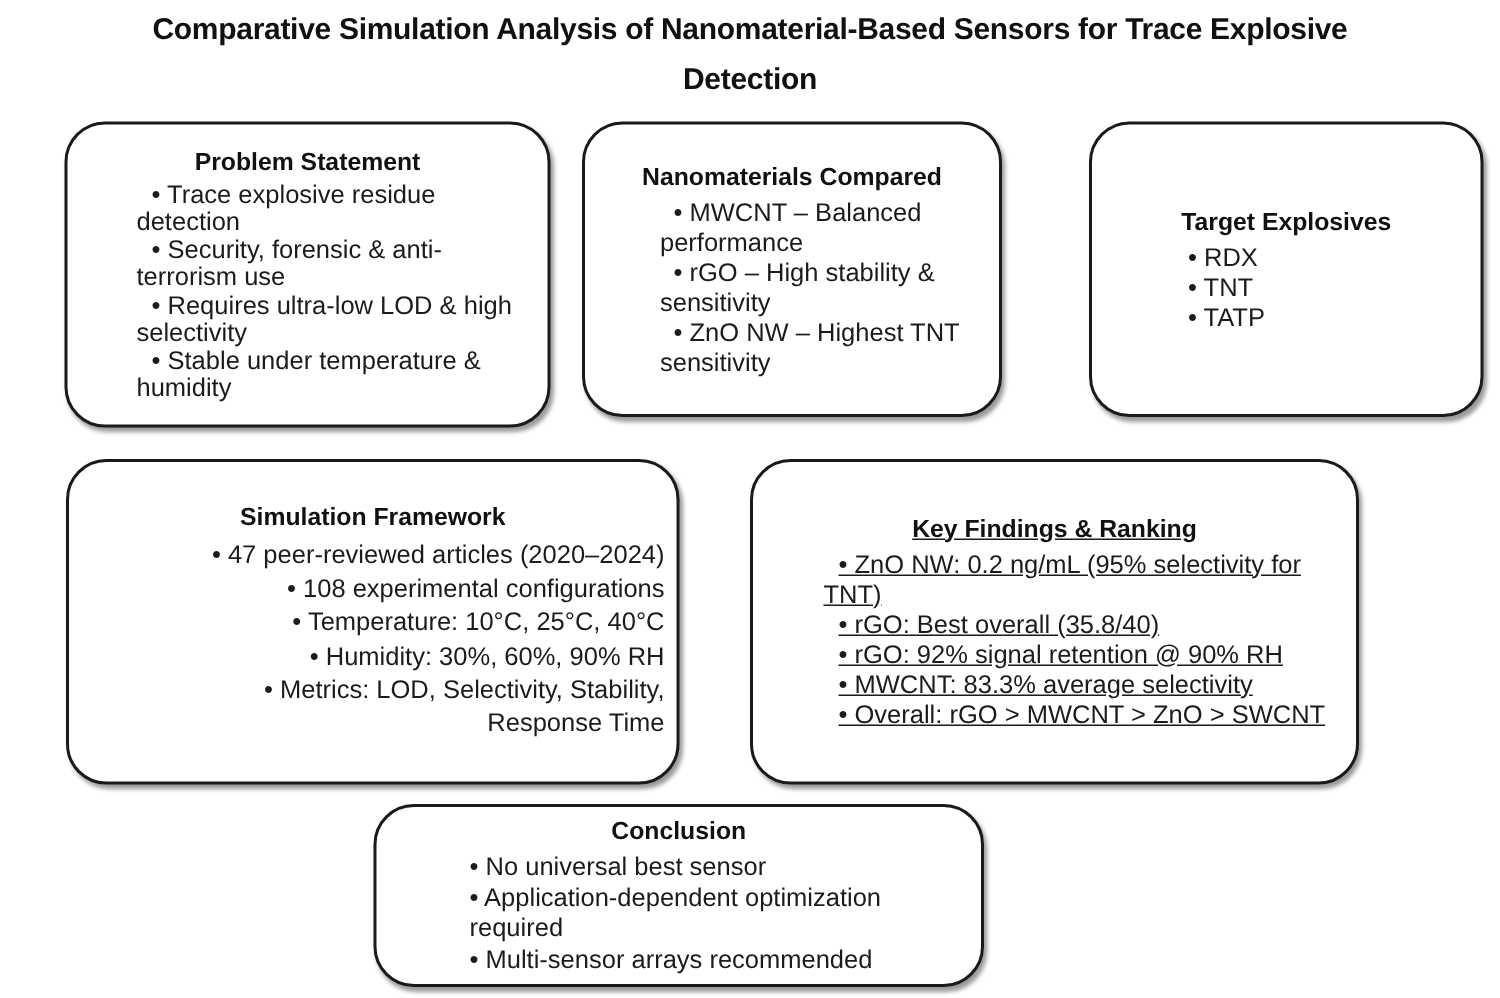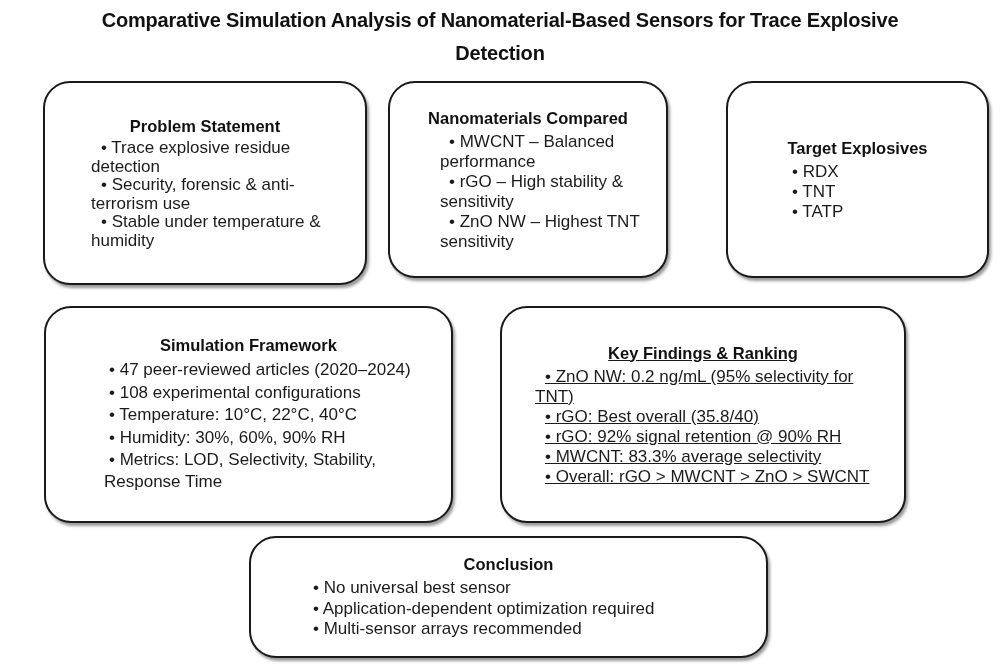--- a/index.html
+++ b/index.html
@@ -56,54 +56,56 @@
   }
 
   
   #box-problem   { left: 43px;  top: 81px;  width: 324px; height: 204px; }
   #box-nano      { left: 388px; top: 81px;  width: 280px; height: 197px; }
   #box-targets   { left: 726px; top: 81px;  width: 263px; height: 197px; }
   
   #box-framework { left: 44px;  top: 306px; width: 409px; height: 217px; }
   #box-findings  { left: 500px; top: 306px; width: 406px; height: 217px; text-decoration: underline; }
   
-  #box-conclusion{ left: 249px; top: 536px; width: 519px; height: 122px; }
+  #box-conclusion{ left: 249px; top: 536px; width: 407px; height: 122px; }
 
   #box-problem   .box-body { padding: 0 14px 0 46px; line-height: 18.5px; }
   #box-problem   .box-body p { text-indent: 10px; }
   #box-problem   .box-title { margin-bottom: 3px; }
 
   #box-nano      .box-body { padding: 0 8px 0 50px; line-height: 20px; }
   #box-nano      .box-body p { text-indent: 9px; }
 
   #box-targets   .box-body { padding: 0 10px 0 64px; line-height: 20px; }
 
-  #box-framework .box-body { padding: 0 29px 0 58px; line-height: 22.4px; }
+  #box-framework .box-body { padding: 0 8px 0 58px; line-height: 22.4px; text-align: right; }
   #box-framework .box-body p { text-indent: 5px; }
 
-  #box-findings  .box-body { padding: 0 10px 0 33px; line-height: 20px; }
+  #box-findings  .box-body { padding: 0 10px 0 33px; line-height: 20px; margin-left: 14px; }
   #box-findings  .box-body p { text-indent: 10px; }
 
   #box-conclusion .box-body { padding: 0 10px 0 62px; line-height: 20.5px; }
 </style>
 </head>
 <body>
 
 <div class="canvas">
 
   <h1 class="title">Comparative Simulation Analysis of Nanomaterial-Based Sensors for Trace Explosive
 Detection</h1>
 
   <section class="box" id="box-problem">
     <h2 class="box-title">Problem Statement</h2>
     <div class="box-body">
       <p>• Trace explosive residue
 detection</p>
       <p>• Security, forensic &amp; anti-
 terrorism use</p>
+      <p>• Requires ultra-low LOD &amp; high
+selectivity</p>
       <p>• Stable under temperature &amp;
 humidity</p>
     </div>
   </section>
 
   <section class="box" id="box-nano">
     <h2 class="box-title">Nanomaterials Compared</h2>
     <div class="box-body">
       <p>• MWCNT – Balanced
 performance</p>
@@ -120,21 +122,21 @@
       <p>• TNT</p>
       <p>• TATP</p>
     </div>
   </section>
 
   <section class="box" id="box-framework">
     <h2 class="box-title">Simulation Framework</h2>
     <div class="box-body">
       <p>• 47 peer-reviewed articles (2020–2024)</p>
       <p>• 108 experimental configurations</p>
-      <p>• Temperature: 10°C, 22°C, 40°C</p>
+      <p>• Temperature: 10°C, 25°C, 40°C</p>
       <p>• Humidity: 30%, 60%, 90% RH</p>
       <p>• Metrics: LOD, Selectivity, Stability,
 Response Time</p>
     </div>
   </section>
 
   <section class="box" id="box-findings">
     <h2 class="box-title">Key Findings &amp; Ranking</h2>
     <div class="box-body">
       <p>• ZnO NW: 0.2 ng/mL (95% selectivity for

